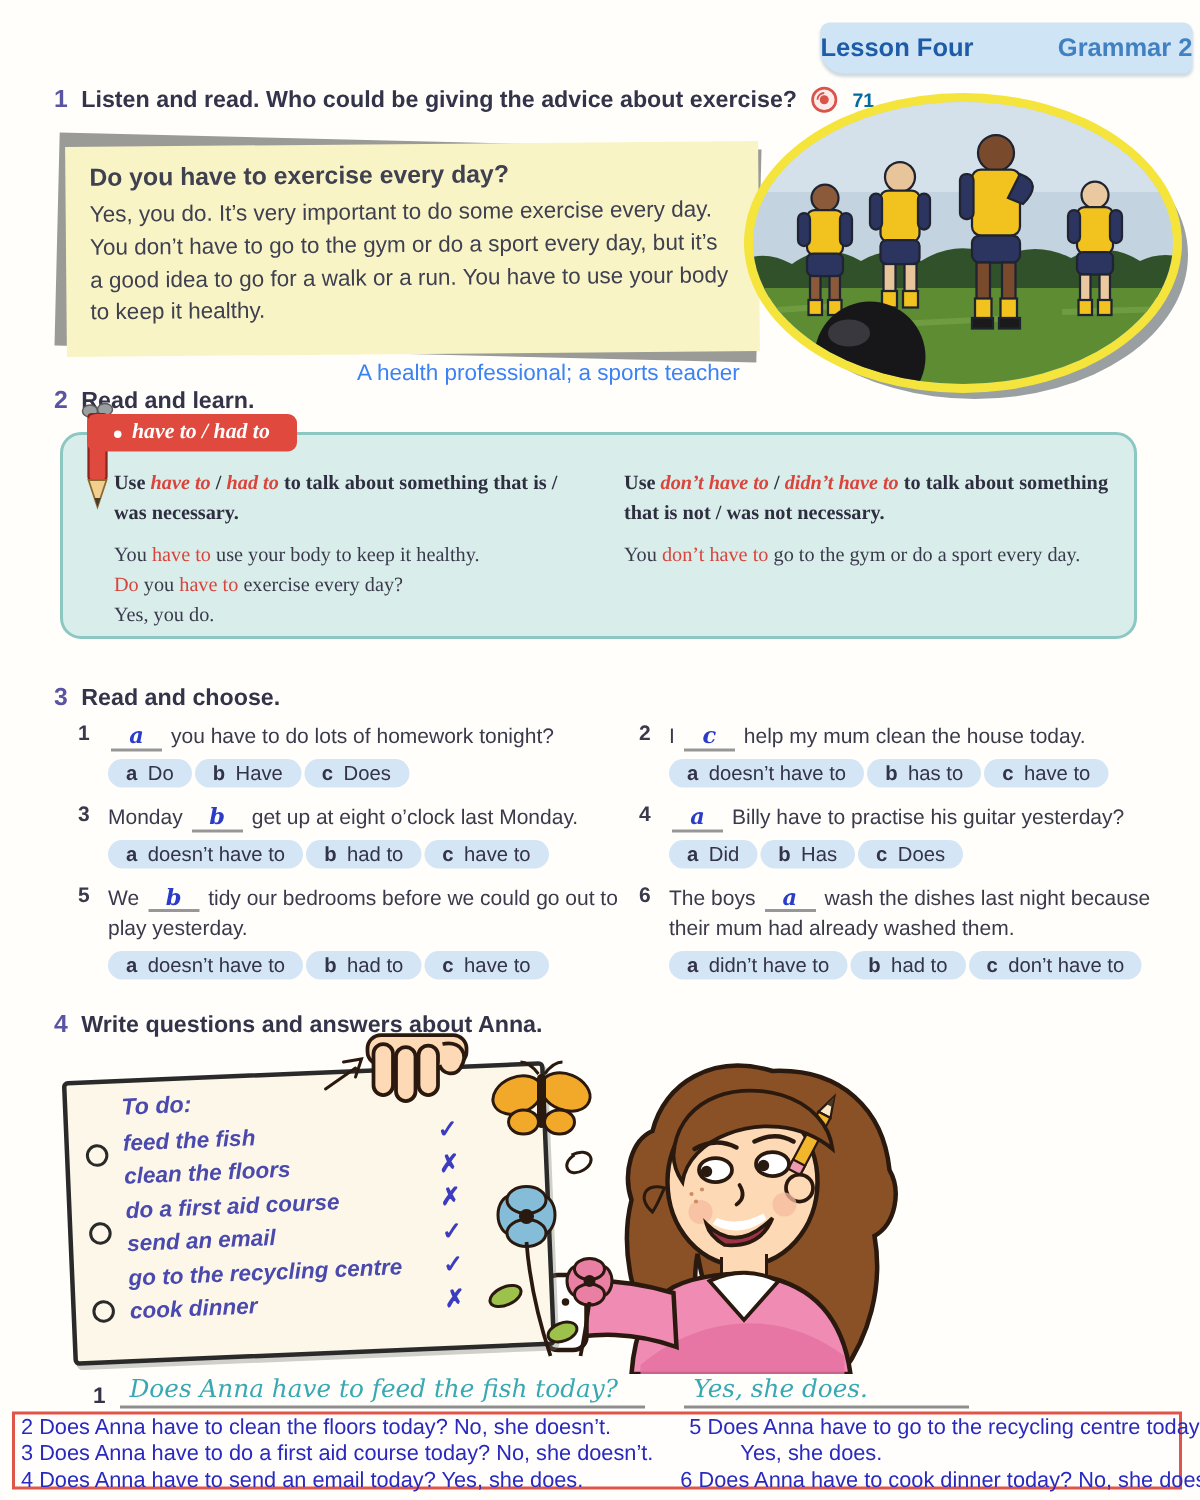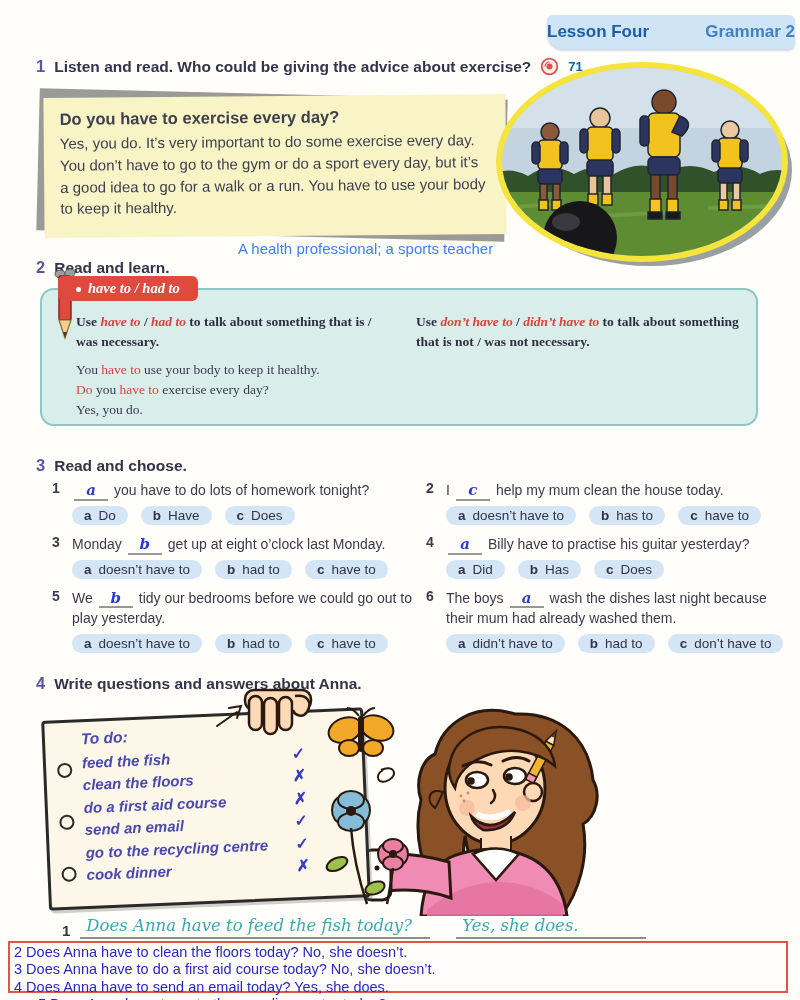--- a/index.html
+++ b/index.html
@@ -58,21 +58,21 @@
   .ex3-grid{position:absolute;left:52px;top:480px;width:742px;display:grid;
     grid-template-columns:374px 368px;row-gap:9px;}
   .q{position:relative;padding-left:20px;font-size:14px;color:#3a3a4c;}
   .q-num{position:absolute;left:0;top:0;font-weight:bold;color:#3a3a4c;}
   .q-line{line-height:1.45;}
   .q-pre{margin-right:4px;}
   .q-pre:empty{display:none;margin:0;}
   .q-blank{display:inline-block;min-width:34px;text-align:center;border-bottom:2px solid #979797;
     color:#2b3cc8;font-weight:bold;font-style:italic;font-family:"DejaVu Serif",serif;font-size:15px;
     line-height:1.05;margin:0 6px 0 2px;}
-  .q-opts{margin-top:5px;display:flex;gap:13px;}
+  .q-opts{margin-top:5px;display:flex;gap:2px;}
   .pill{background:#d4e5f6;border-radius:10px;padding:2px 12px;font-size:13.5px;color:#33334a;white-space:nowrap;}
   .pill b{margin-right:7px;font-weight:bold;}
 
   
   .illustration{position:absolute;left:35px;top:696px;width:740px;height:222px;}
   .paper{position:absolute;left:10px;top:18px;width:322px;height:190px;background:#fcf7e8;
     border:3px solid #2a2a2a;border-radius:4px;transform:rotate(-2.4deg);box-sizing:border-box;
     padding:8px 36px 6px 36px;box-shadow:2px 3px 0 rgba(120,120,110,.35);}
   .todo-title{color:#4a49ae;font-weight:bold;font-style:italic;font-size:15.5px;margin-bottom:3px;}
   .todo-row{display:flex;justify-content:space-between;align-items:center;height:22.5px;}
@@ -87,21 +87,21 @@
   
   .ans-line1{position:absolute;left:62px;top:916px;display:flex;align-items:flex-end;gap:0;}
   .ans-line1 .num{font-weight:bold;color:#33334a;font-size:15px;margin-right:10px;}
   .hand-teal{font-family:"DejaVu Serif",serif;font-style:italic;color:#38a9b4;font-size:16.5px;
     border-bottom:2px solid #8e8e8e;padding:0 6px 2px 6px;}
   .q-underline{width:338px;}
   .a-underline{width:178px;margin-left:26px;}
 
   .answers-box{position:absolute;left:8px;top:941px;width:780px;height:52px;border:2px solid #e0554a;
     background:#fffefc;box-sizing:border-box;display:flex;color:#2929c0;font-size:14.5px;line-height:1.2;
-    padding:1px 4px;flex-direction:column;}
+    padding:1px 4px;}
   .abox-col.left{width:444px;}
   .abox-col.right{flex:1;}
   .abox-col div{white-space:nowrap;}
   .abox-col.right .r1{padding-left:24px;}
   .abox-col.right .r2{padding-left:58px;}
   .abox-col.right .r3{padding-left:18px;}
 
   .audio-icon{display:inline-block;}
 </style>
 </head>
@@ -216,20 +216,21 @@
     <div class="grammar-tab">have to / had to</div>
     <div class="grammar-cols">
       <div class="gcol l">
         <p class="rule"><span>Use </span><span class="seg-em">have to</span><span> / </span><span class="seg-em">had to</span><span> to talk about something that is / was necessary.</span></p>
         <p class="example"><span>You </span><span class="seg-em">have to</span><span> use your body to keep it healthy.</span></p>
         <p class="example"><span class="seg-em">Do</span><span> you </span><span class="seg-em">have to</span><span> exercise every day?</span></p>
         <p class="example"><span>Yes, you do.</span></p>
       </div>
       <div class="gcol r">
         <p class="rule"><span>Use </span><span class="seg-em">don’t have to</span><span> / </span><span class="seg-em">didn’t have to</span><span> to talk about something that is not / was not necessary.</span></p>
+        <p class="example"><span>You </span><span class="seg-em">don’t have to</span><span> go to the gym or do a sport every day.</span></p>
       </div>
     </div>
   </div>
 
   <div class="ex-head ex3-head">
     <span class="ex-num">3</span>
     <span class="ex-title">Read and choose.</span>
   </div>
 
   <div class="ex3-grid">

